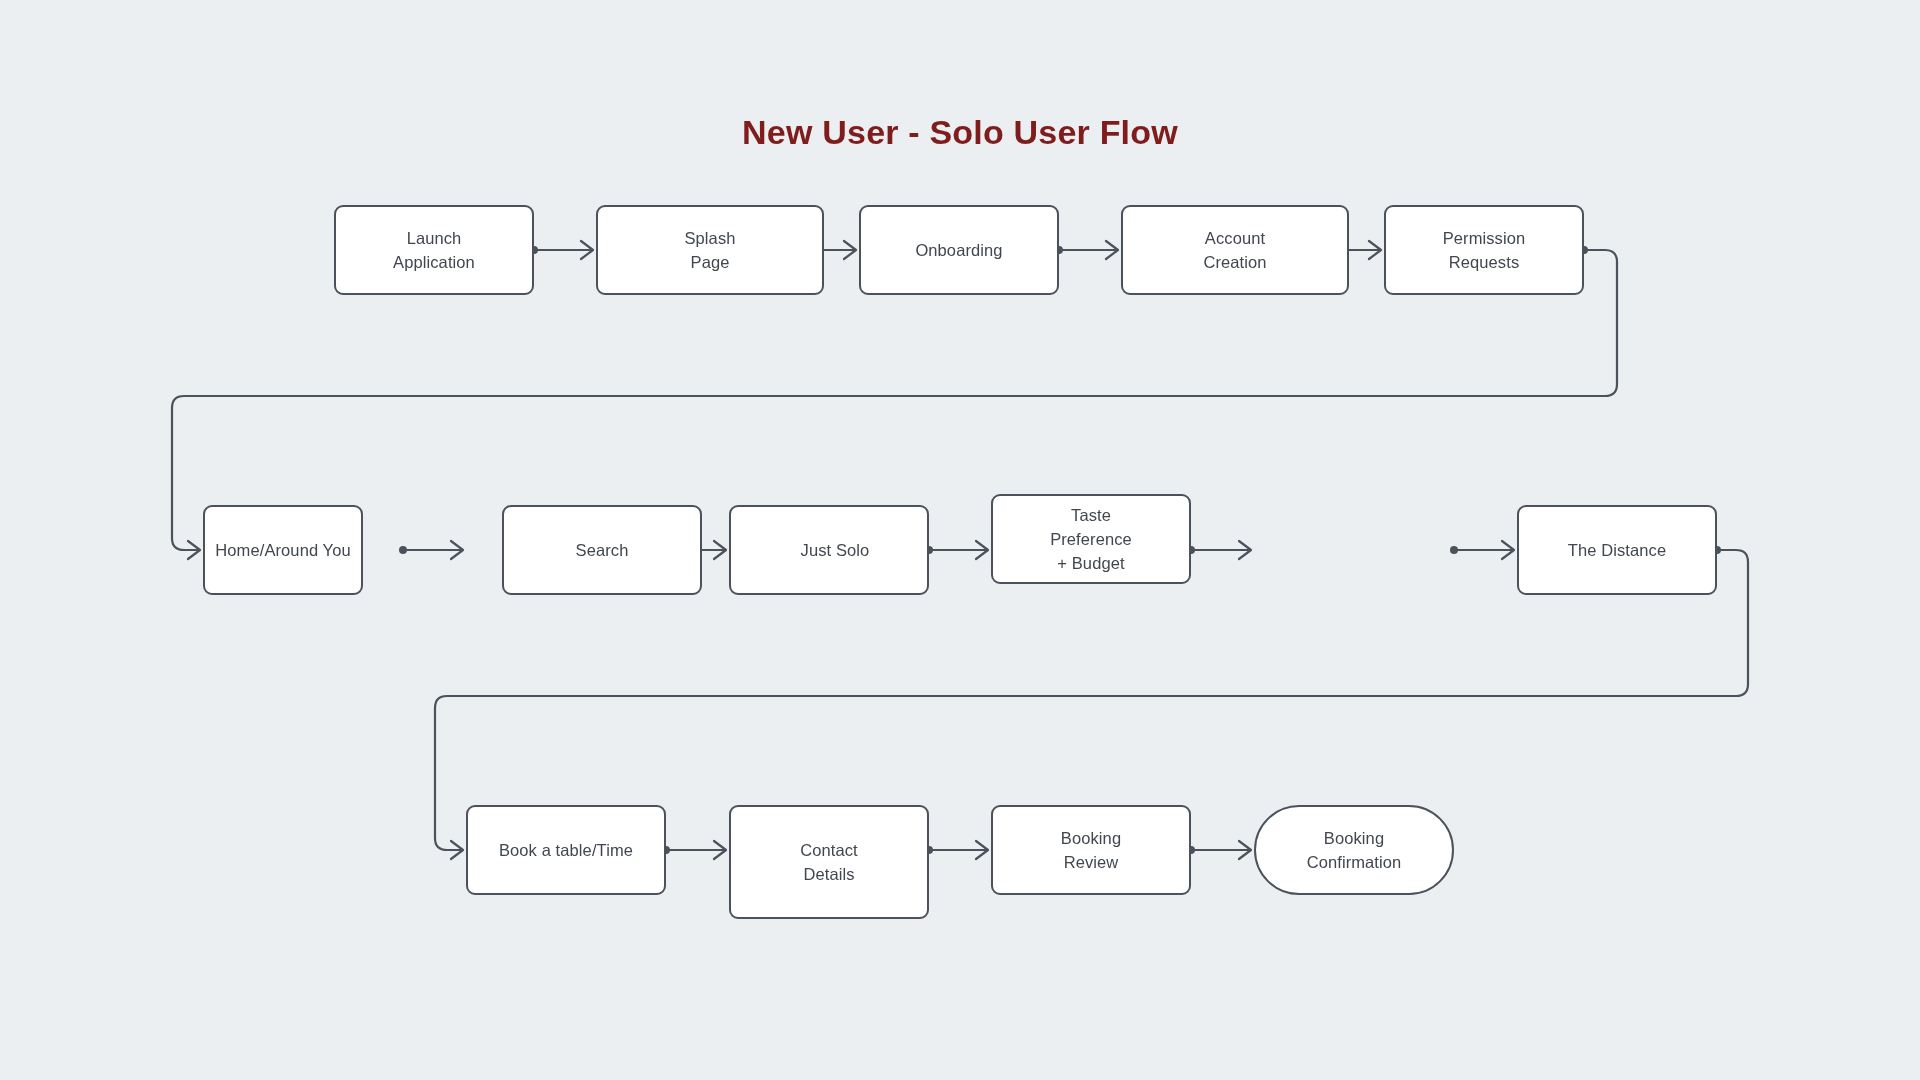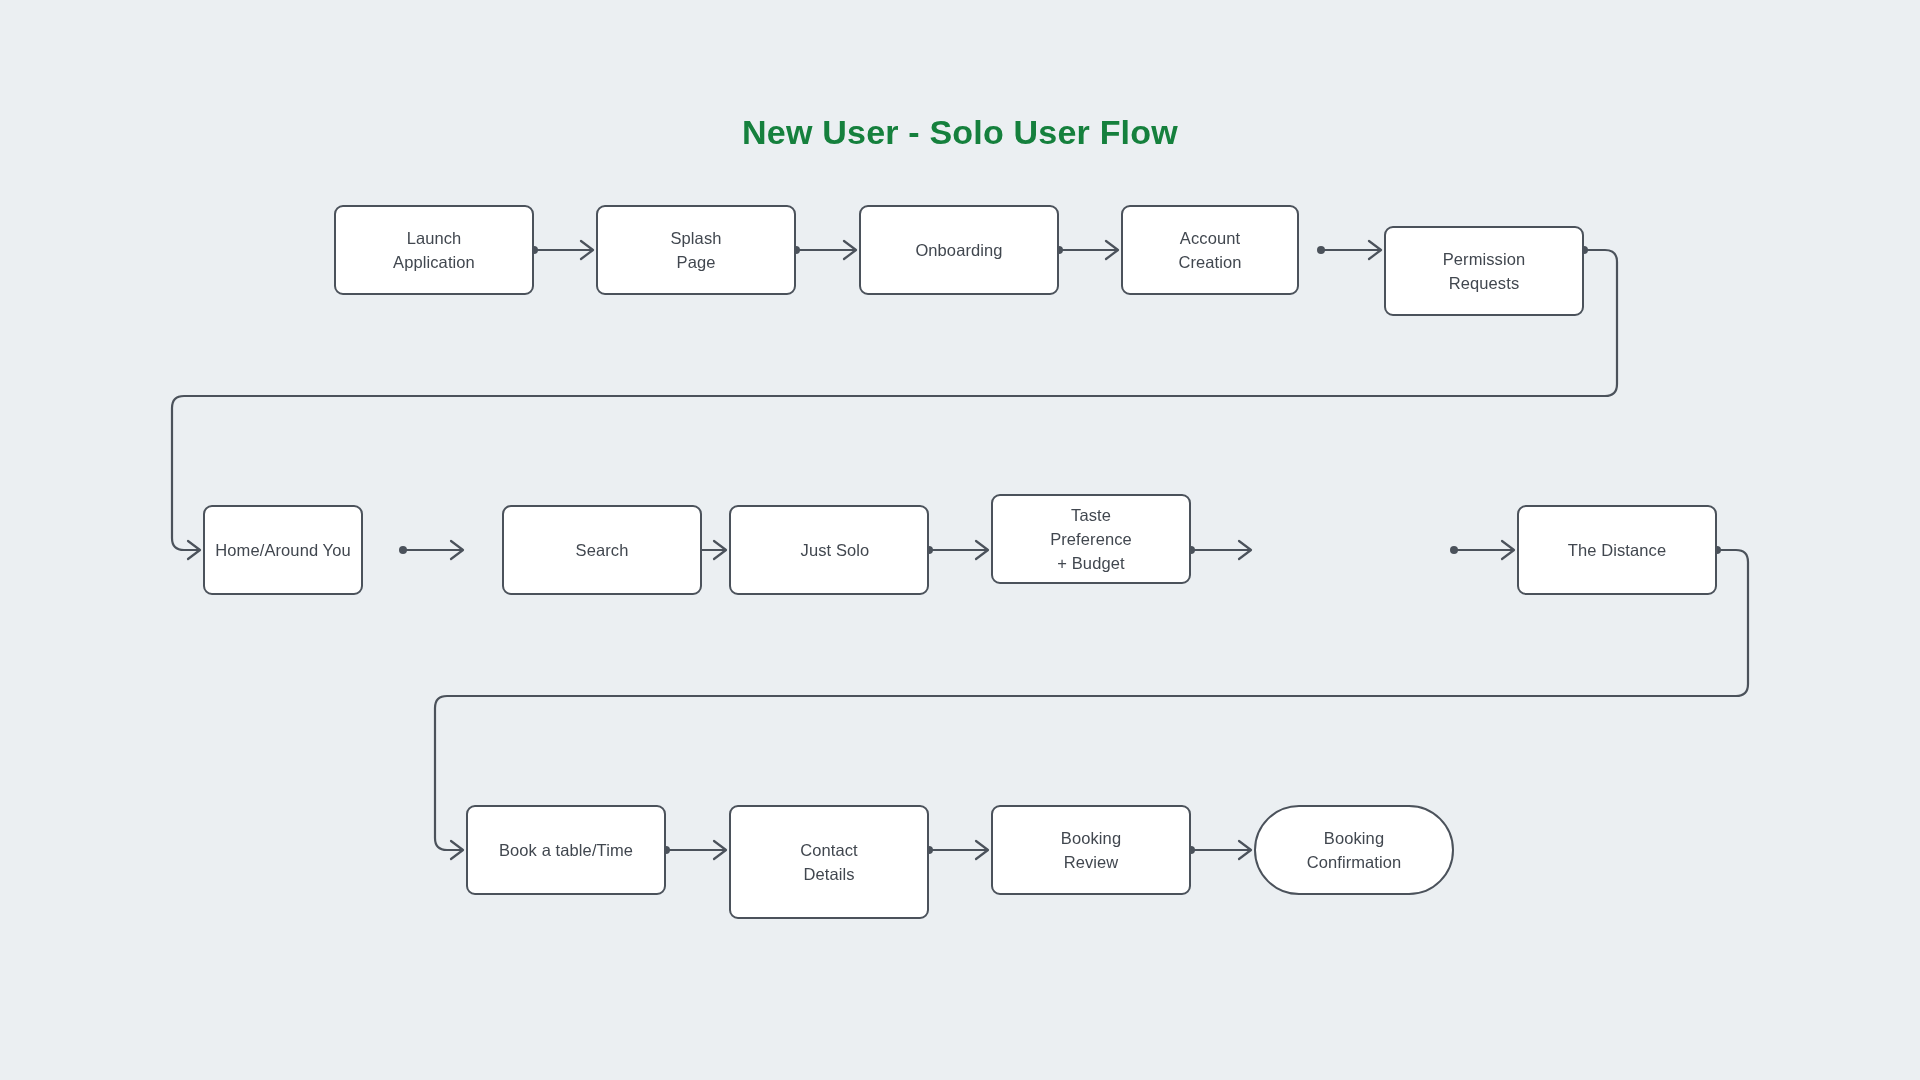--- a/index.html
+++ b/index.html
@@ -21,21 +21,21 @@
     height: 1080px;
   }
   #title {
     position: absolute;
     left: 0;
     top: 112px;
     width: 1920px;
     text-align: center;
     font-size: 34px;
     font-weight: 600;
-    color: #15803d;
+    color: #7f1d1d;
     letter-spacing: 0.2px;
     line-height: 40px;
     white-space: nowrap;
   }
   .node {
     position: absolute;
     box-sizing: border-box;
     background: #ffffff;
     border: 2px solid #4b525b;
     border-radius: 9px;
@@ -169,32 +169,32 @@
       <circle class="src-dot" cx="1191" cy="850" r="4"></circle>
       <line x1="1191" y1="850" x2="1250" y2="850"></line>
       <path class="arrow-head" d="M 1239 841 L 1251 850 L 1239 859"></path>
     </g>
   </svg>
 
   <div class="node" style="left:334px; top:205px; width:200px; height:90px;">
     <span class="node-label">Launch
 Application</span>
   </div>
-  <div class="node" style="left:596px; top:205px; width:200px; height:90px;">
+  <div class="node" style="left:596px; top:205px; width:228px; height:90px;">
     <span class="node-label">Splash
 Page</span>
   </div>
   <div class="node" style="left:859px; top:205px; width:200px; height:90px;">
     <span class="node-label">Onboarding</span>
   </div>
-  <div class="node" style="left:1121px; top:205px; width:178px; height:90px;">
+  <div class="node" style="left:1121px; top:205px; width:228px; height:90px;">
     <span class="node-label">Account
 Creation</span>
   </div>
-  <div class="node" style="left:1384px; top:205px; width:200px; height:90px;margin-top:21px;">
+  <div class="node" style="left:1384px; top:205px; width:200px; height:90px;">
     <span class="node-label">Permission
 Requests</span>
   </div>
 
   <div class="node" style="left:203px; top:505px; width:160px; height:90px;">
     <span class="node-label">Home/Around You</span>
   </div>
   <div class="node" style="left:466px; top:505px; width:200px; height:90px;margin-left:36px;">
     <span class="node-label">Search</span>
   </div>

